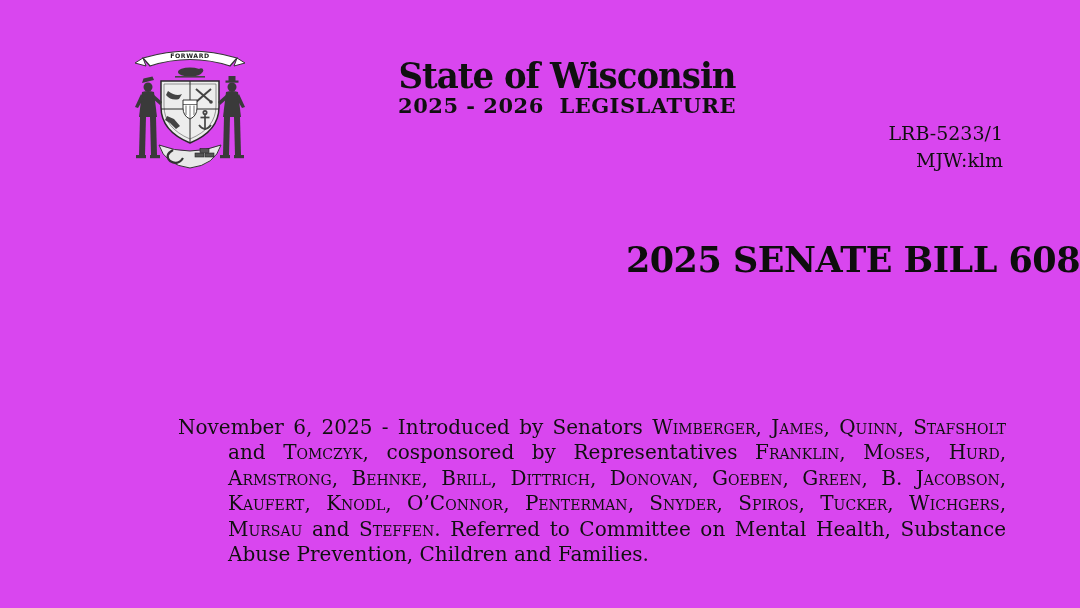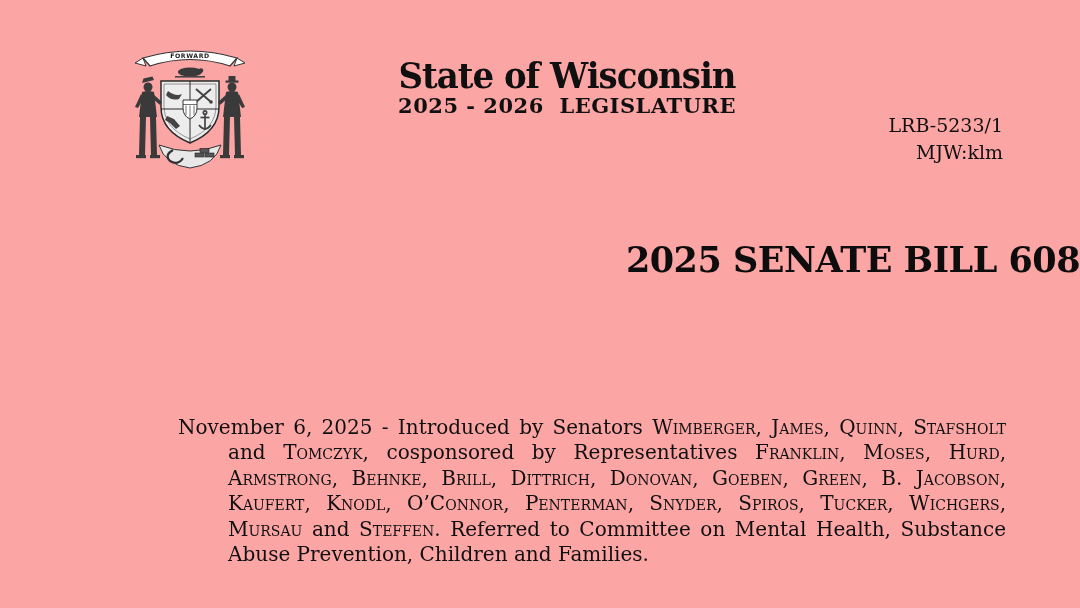--- a/index.html
+++ b/index.html
@@ -1,20 +1,20 @@
 <!DOCTYPE html>
 <html><head>
 <meta charset="utf-8">
 <style>
   html, body { margin: 0; padding: 0; background: #ffffff; }
   .page {
     position: relative;
     width: 1080px;
     height: 608px;
-    background: #fca5a5;
+    background: #d946ef;
     overflow: hidden;
     color: #111;
     font-family: "DejaVu Serif", "Liberation Serif", serif;
   }
 
   
   .seal {
     position: absolute;
     left: 127px;
     top: 43px;
@@ -47,21 +47,21 @@
     line-height: 24px;
     letter-spacing: 0.5px;
     white-space: pre;
     color: #101010;
   }
 
   
   .lrb-block {
     position: absolute;
     right: 77px;
-    top: 112px;
+    top: 120px;
     text-align: right;
     font-size: 19px;
     line-height: 27px;
     color: #101010;
   }
 
   
   .bill-title {
     position: absolute;
     left: 22px;

